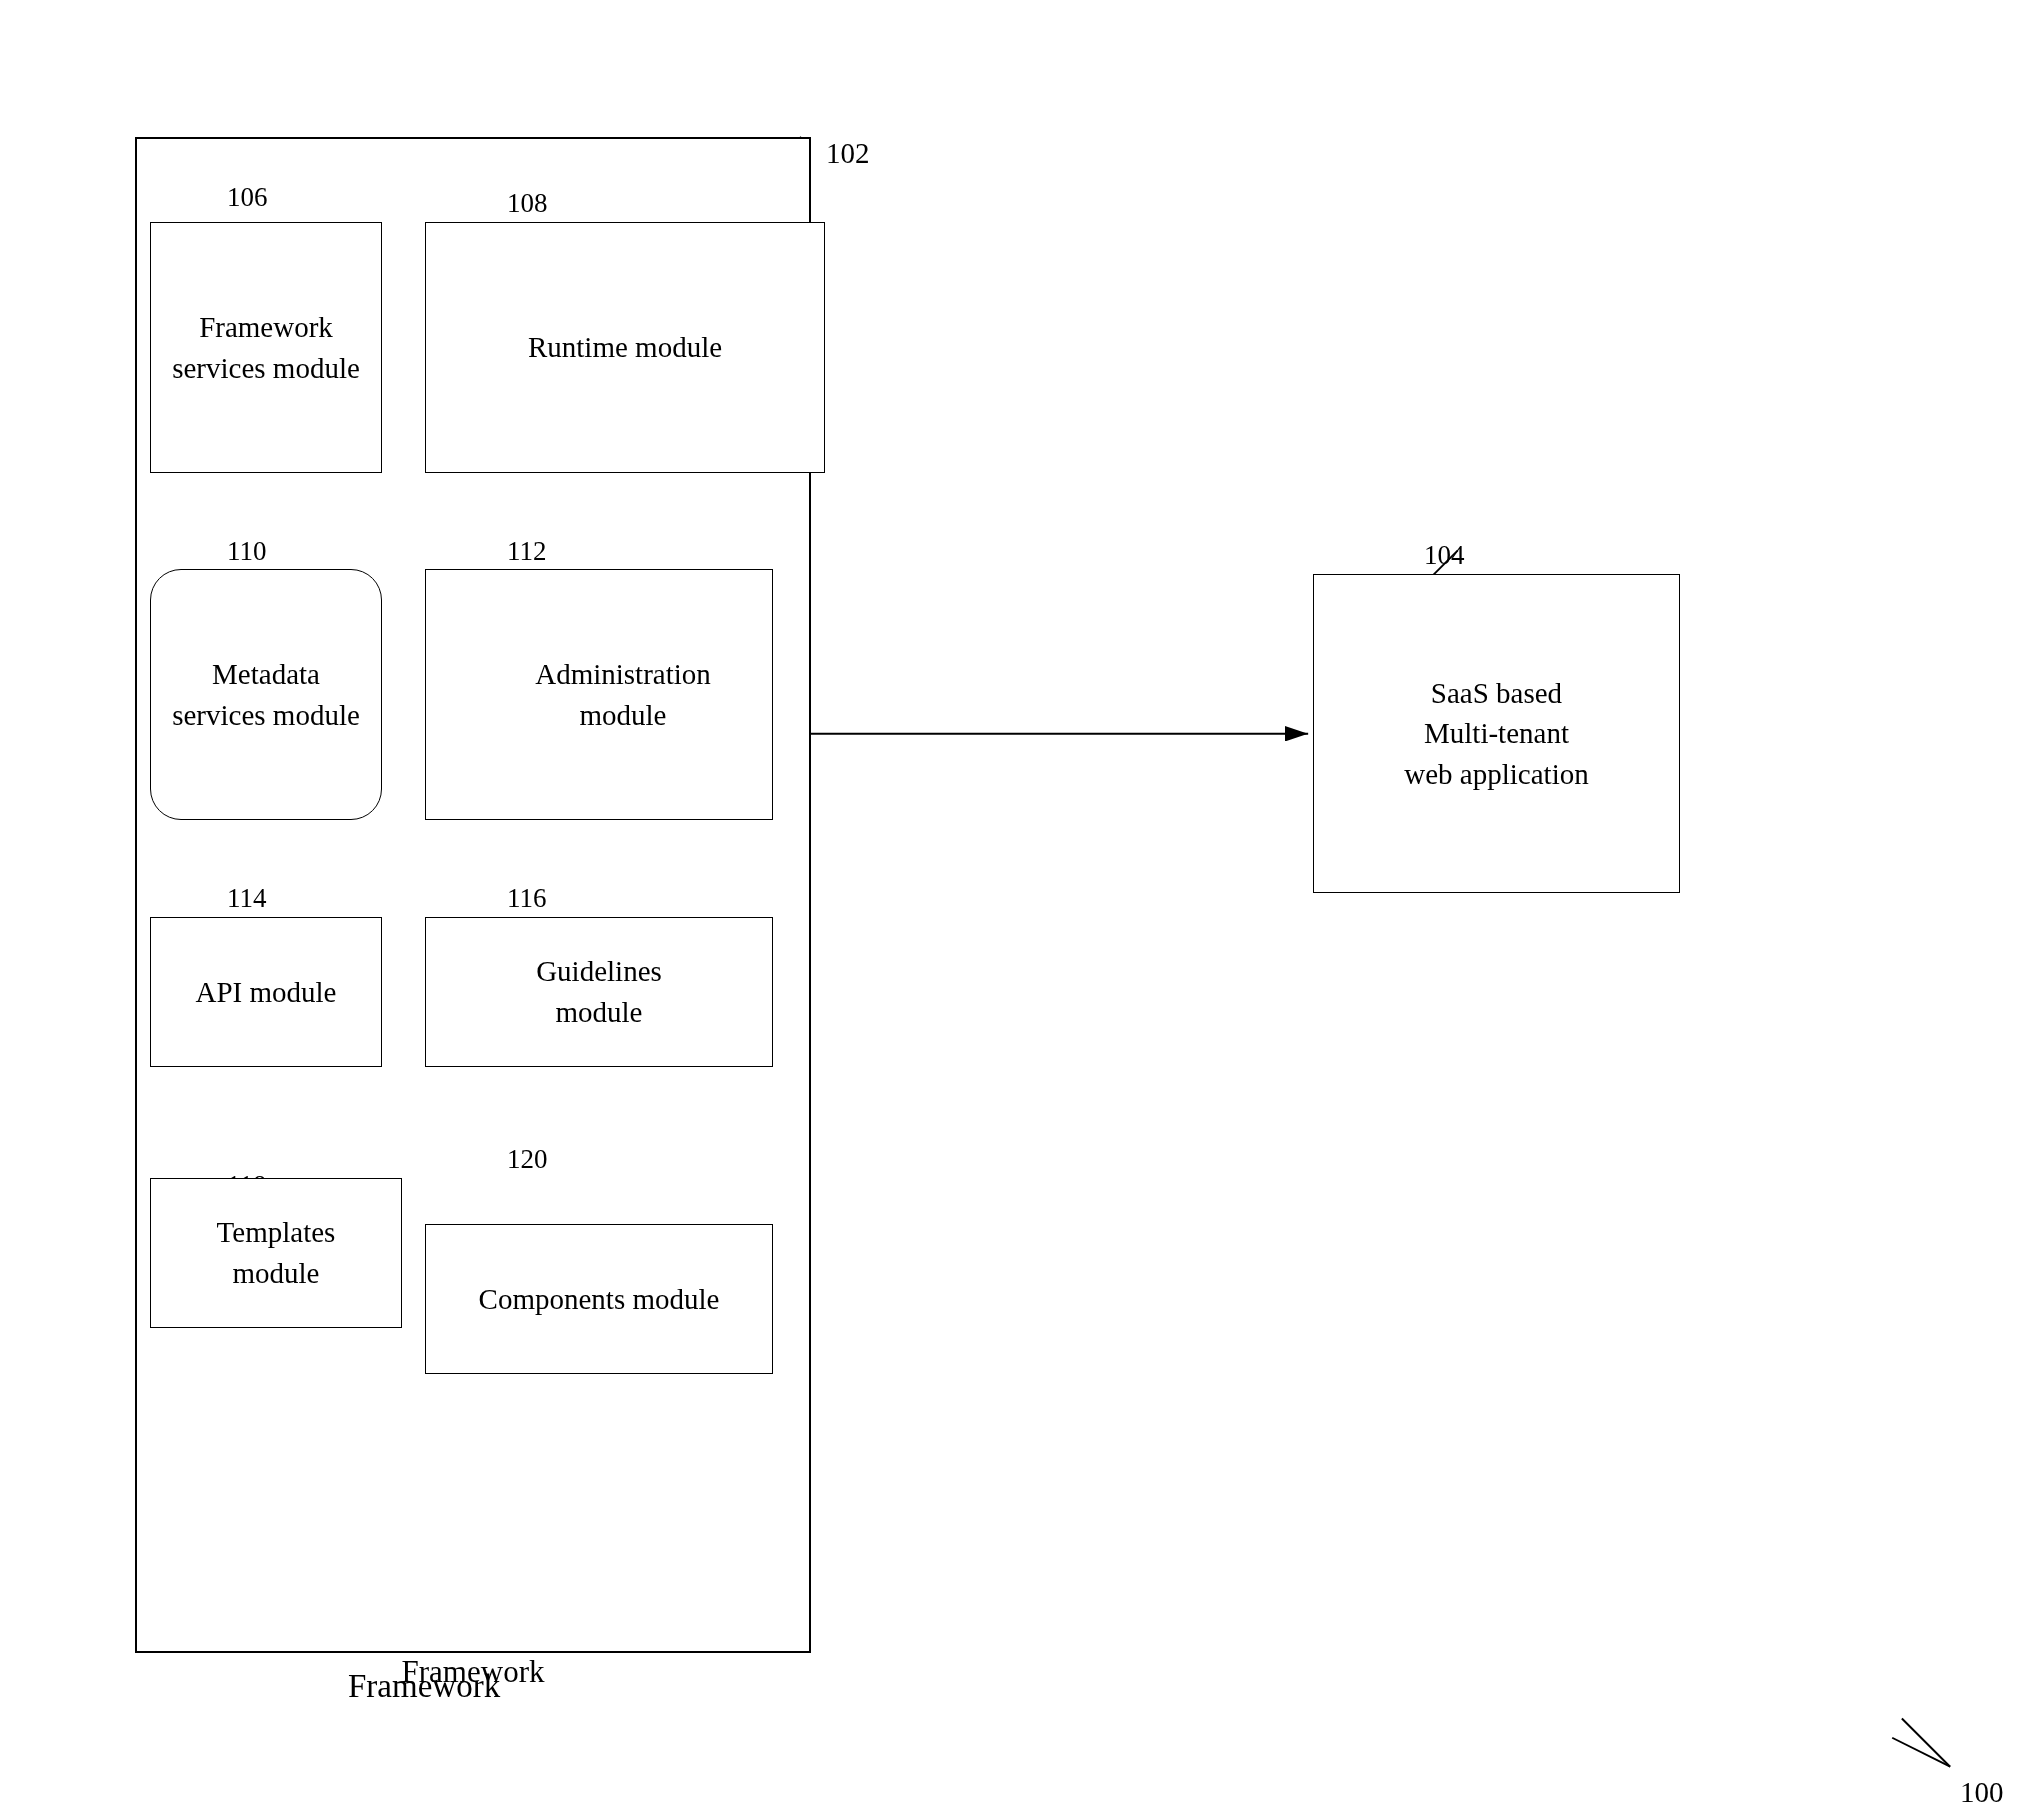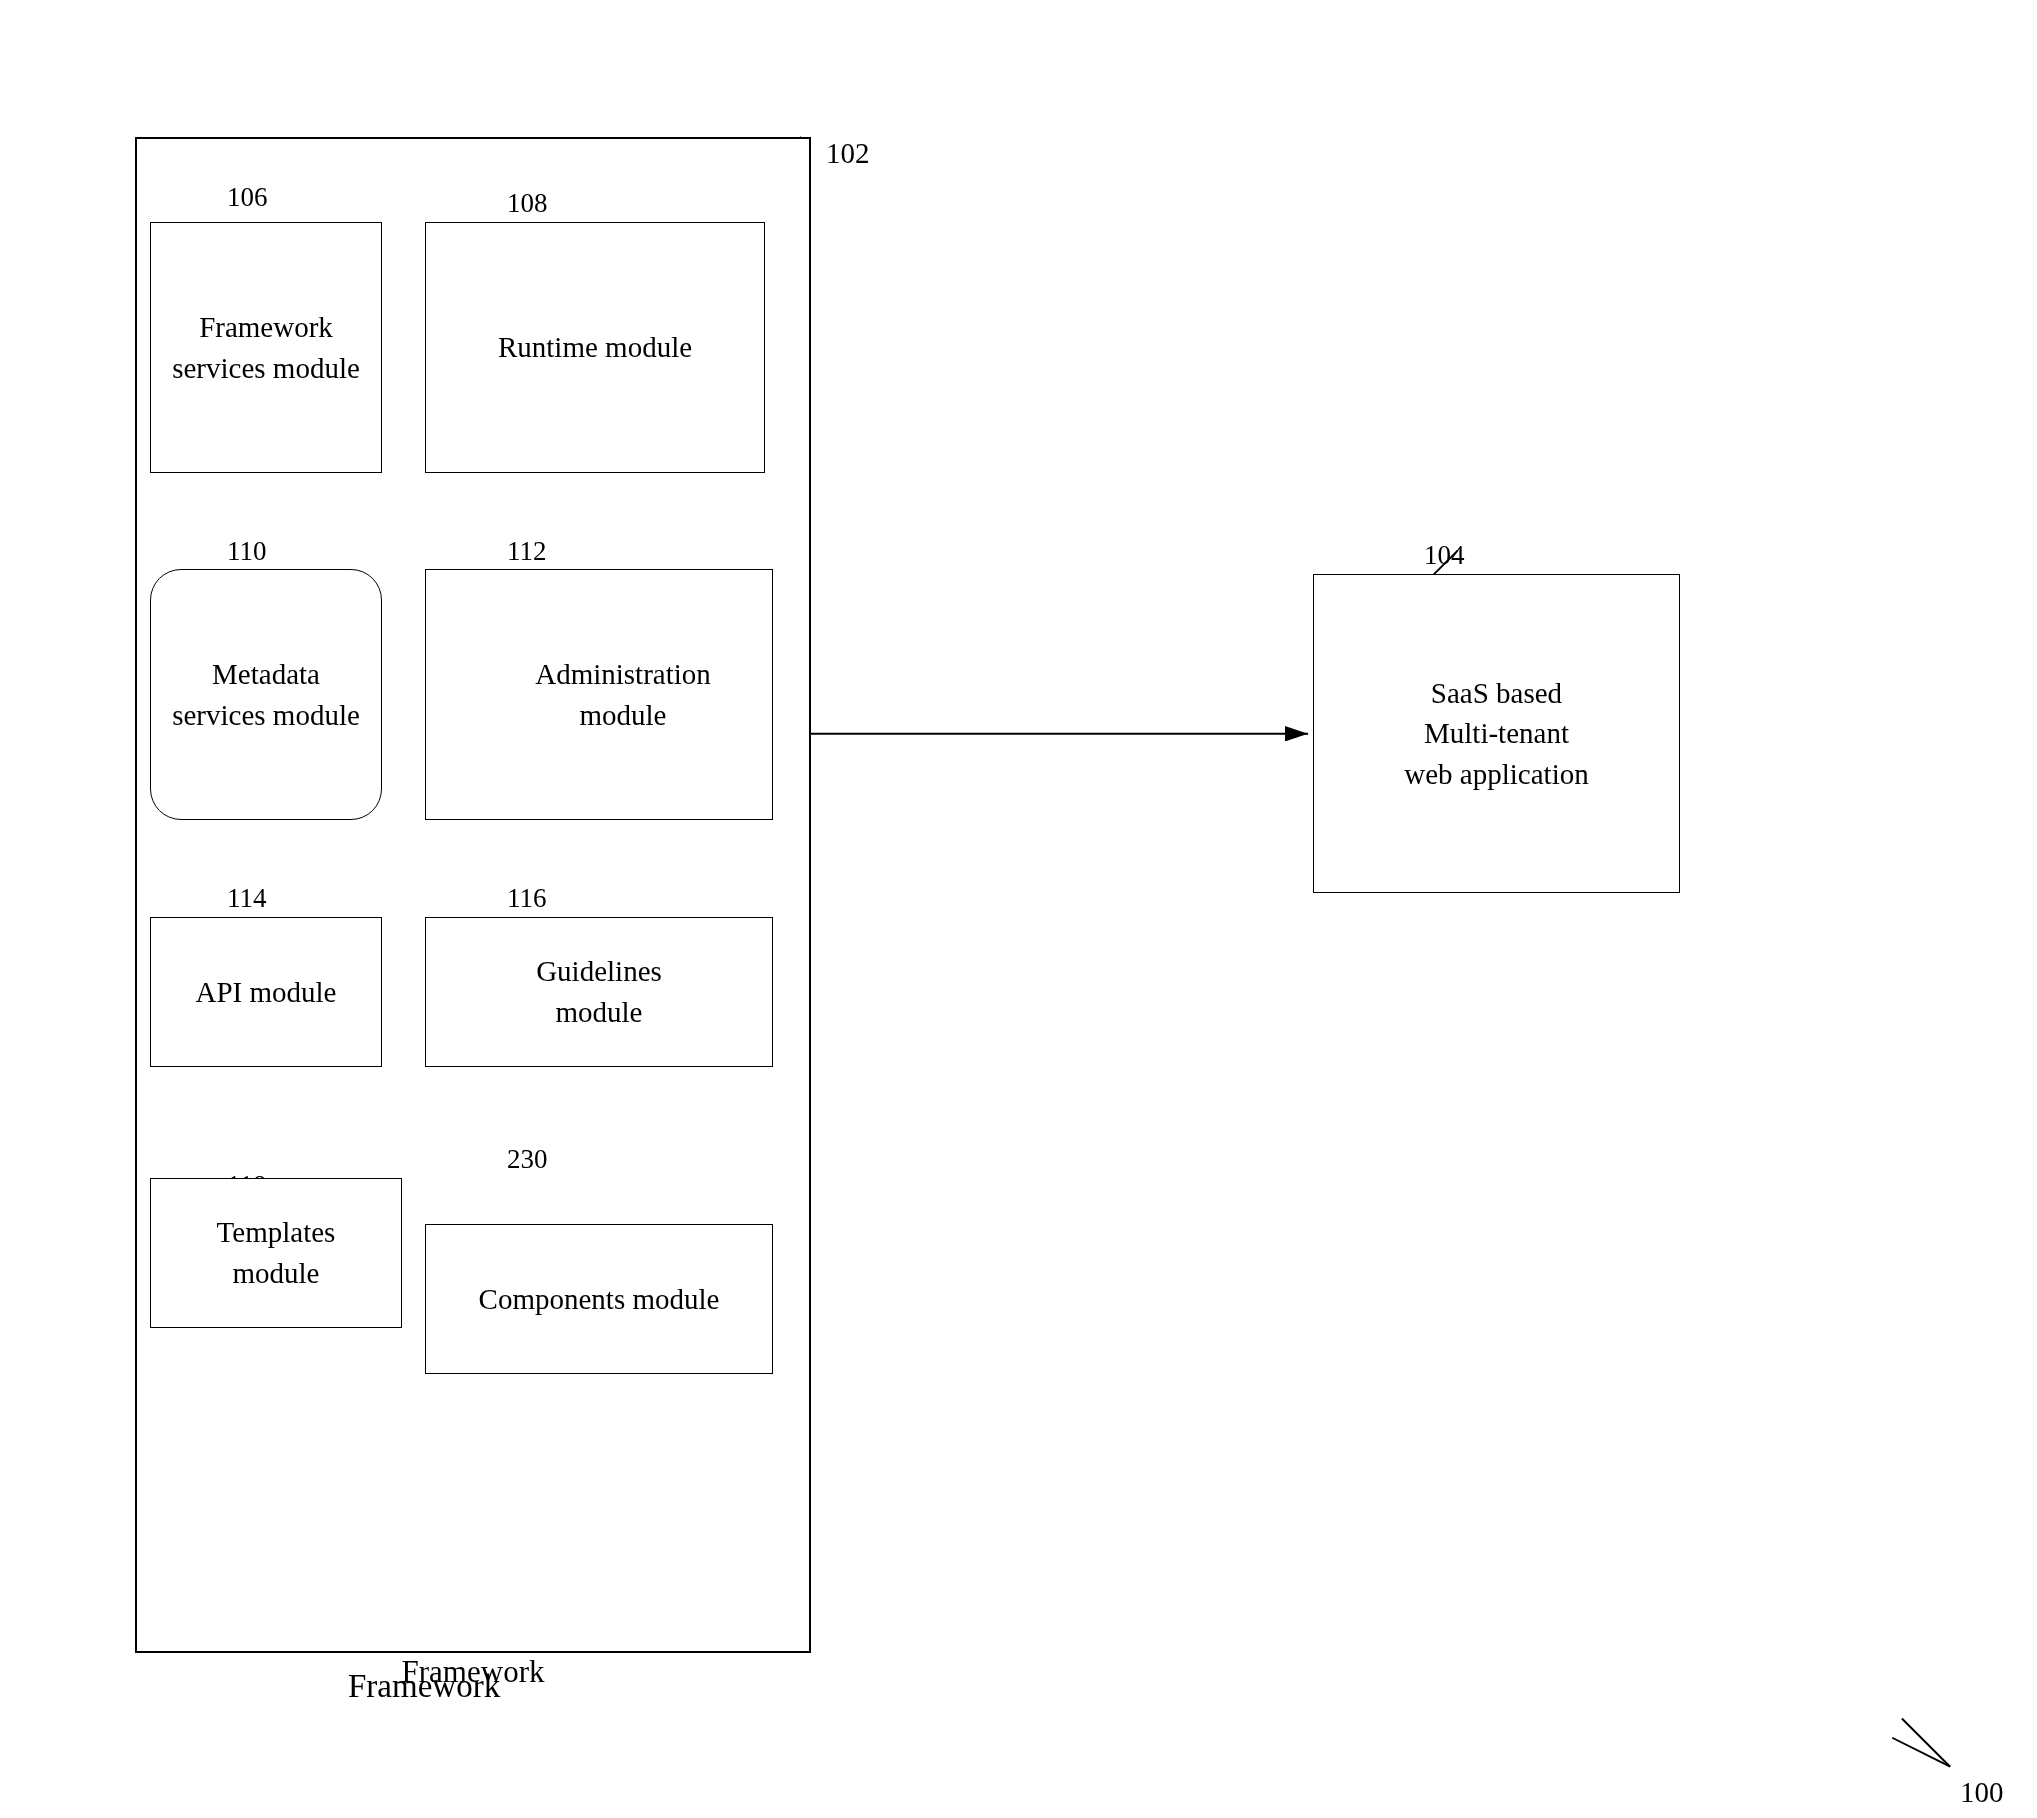--- a/index.html
+++ b/index.html
@@ -129,21 +129,21 @@
   <div style="position:absolute; top:105px; left:169px; font-size:27px;">106</div>
   <div class="module-box" style="
     top: 145px; left: 92px; width: 232px; height: 251px;
   ">
     <span style="white-space:pre-line;">Framework
 services module</span>
   </div>
 
   <div style="position:absolute; top:111px; left:449px; font-size:27px;">108</div>
   <div class="module-box" style="
-    top: 145px; left: 367px; width: 340px; height: 251px;
+    top: 145px; left: 367px; width: 400px; height: 251px;
   ">
     <span>Runtime module</span>
   </div>
 
   <div style="position:absolute; top:459px; left:169px; font-size:27px;">110</div>
   <div class="module-box" style="
     top: 492px; left: 92px; width: 232px; height: 251px; border-radius: 31px;
   ">
     <span style="white-space:pre-line;">Metadata
 services module</span>
@@ -173,21 +173,21 @@
   </div>
 
   <div style="position:absolute; top:1093px; left:169px; font-size:27px;">118</div>
   <div class="module-box" style="
     top: 1101px; left: 92px; width: 252px; height: 150px;
   ">
     <span style="white-space:pre-line;">Templates
 module</span>
   </div>
 
-  <div style="position:absolute; top:1067px; left:449px; font-size:27px;">230</div>
+  <div style="position:absolute; top:1067px; left:449px; font-size:27px;">120</div>
   <div class="module-box" style="
     top: 1101px; left: 367px; width: 348px; height: 150px; margin-top: 46px;
   ">
     <span>Components module</span>
   </div>
 
   <div style="position:absolute; top:463px; left:1366px; font-size:27px;">104</div>
   <div class="module-box" style="
     top: 497px; left: 1255px; width: 367px; height: 319px;
     font-size: 29px;

